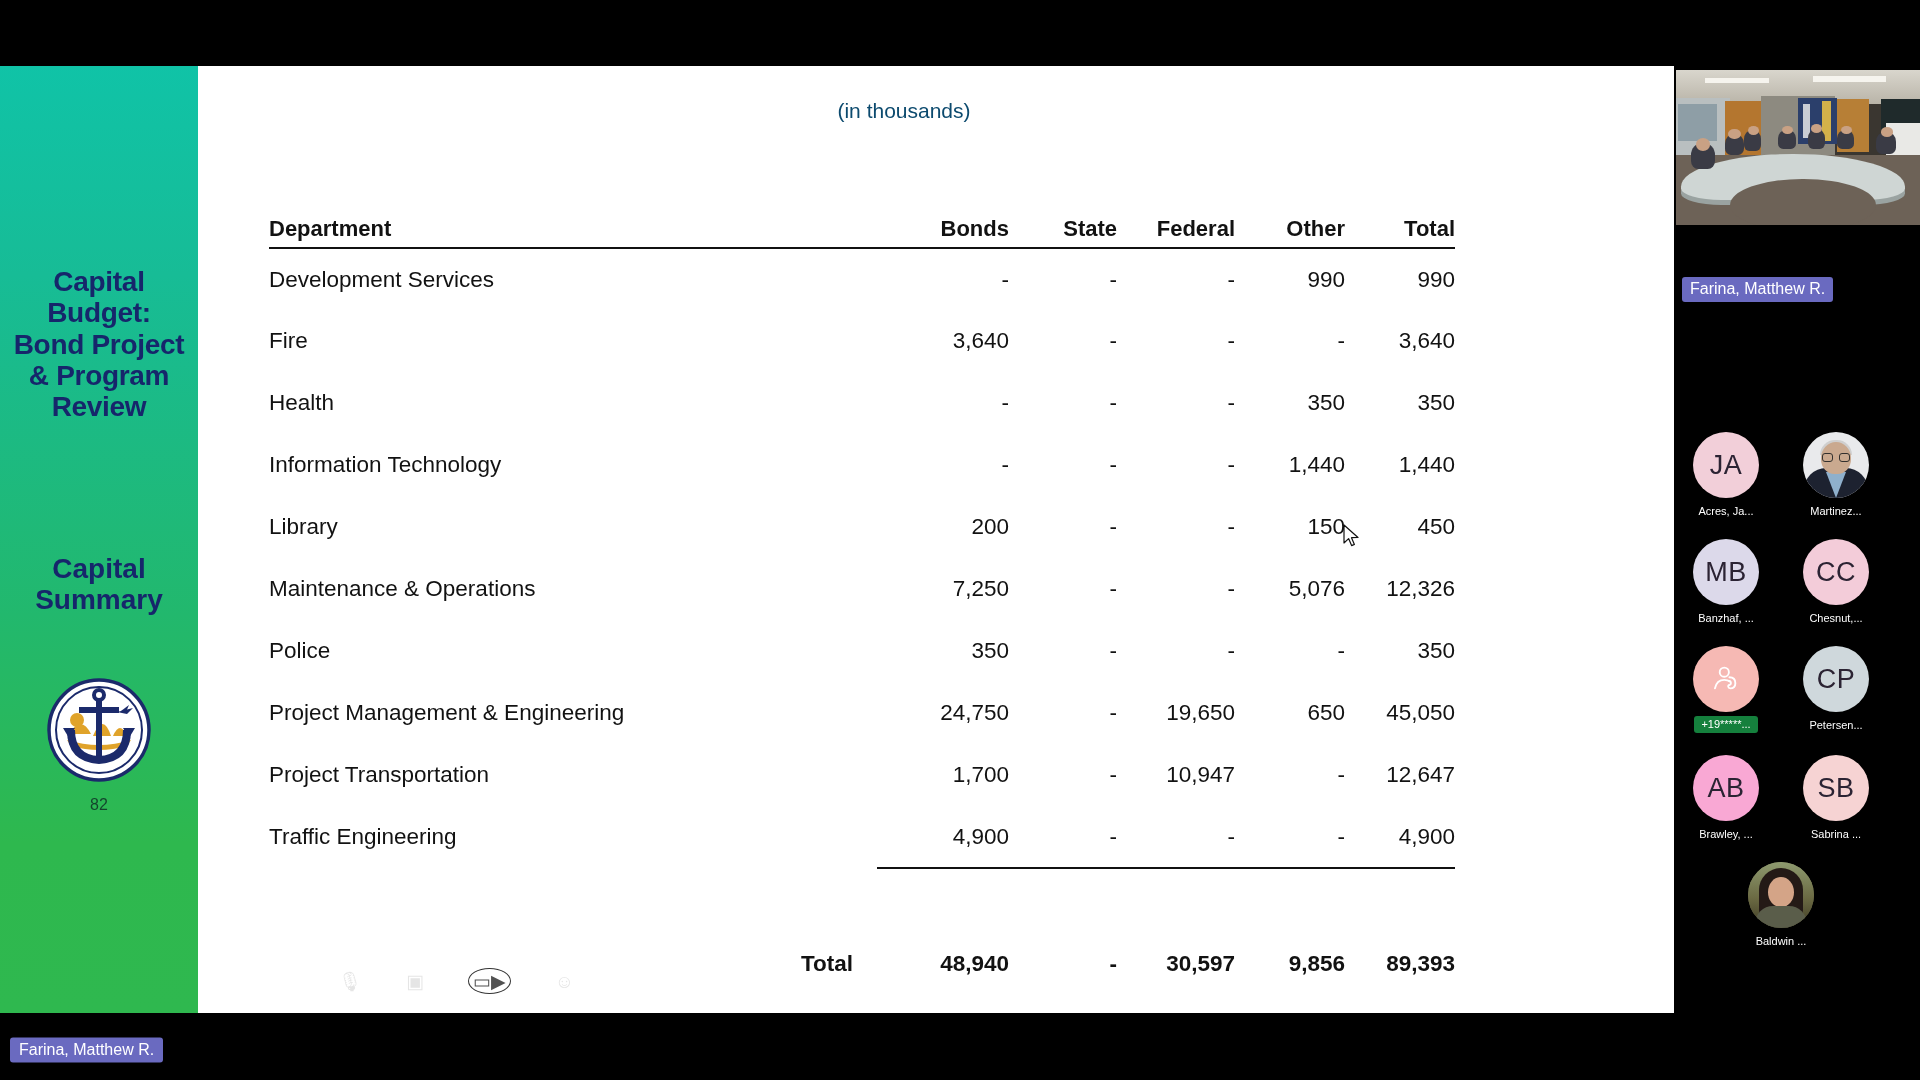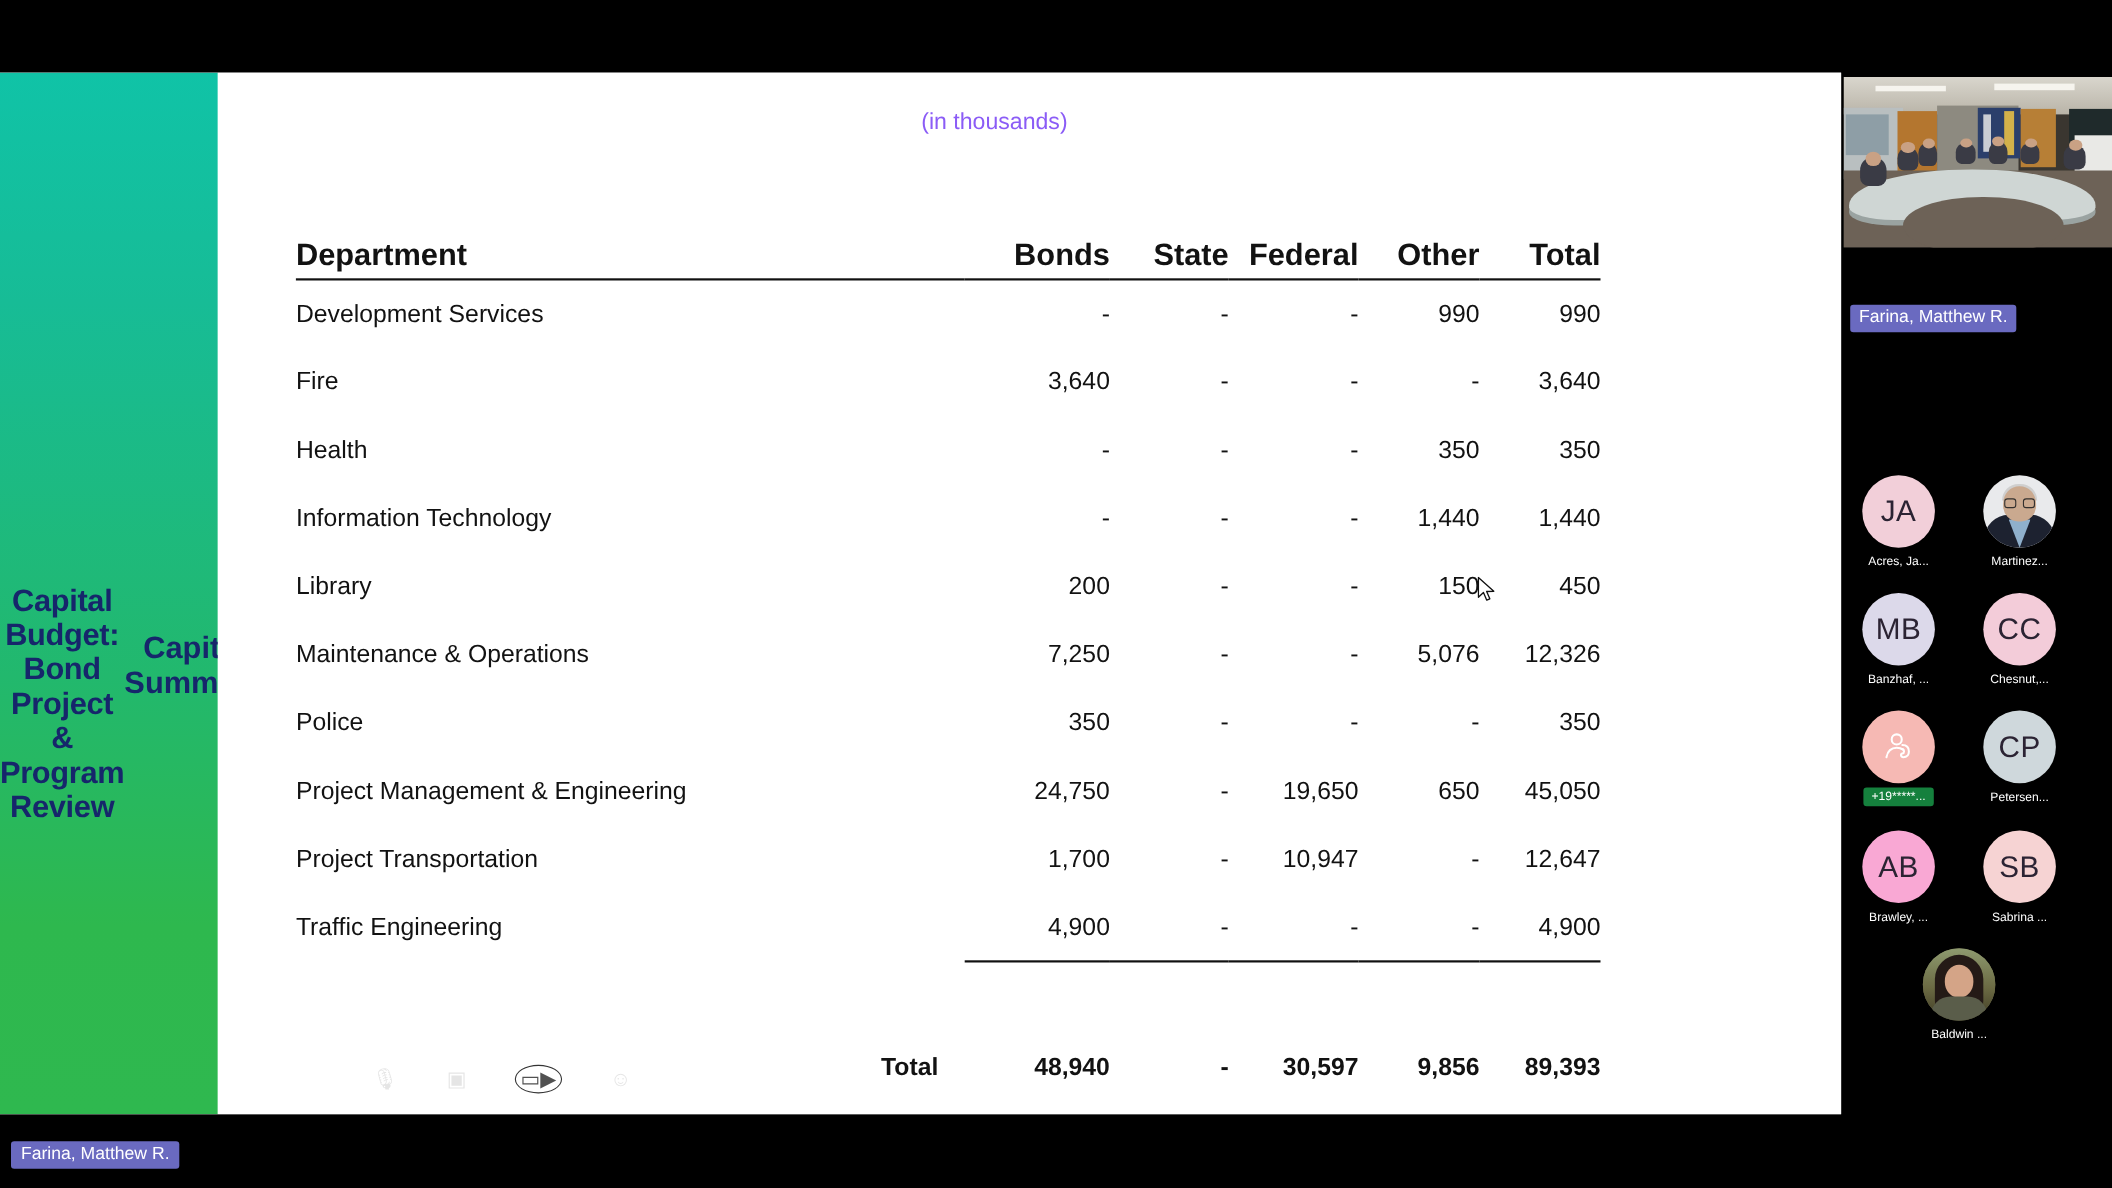--- a/index.html
+++ b/index.html
@@ -12,52 +12,52 @@
   
   #slide {
     position:absolute; left:0px; top:66px; width:1674px; height:947px;
     background:#fff; overflow:hidden;
   }
 
   
   #rail {
     position:absolute; left:0; top:0; width:198px; height:947px;
     background:linear-gradient(180deg,#10c3a7 0%,#17bc96 22%,#22b86d 58%,#2eb84e 82%,#2fb84f 100%);
-    display:flex; flex-direction:row; align-items:center;
+    display:flex; flex-direction:column; align-items:center;
   }
   #rail-title {
     margin-top:200px; width:196px; text-align:center;
     font-weight:bold; font-size:28px; line-height:1.12; color:#16266b;
     letter-spacing:-0.3px;
   }
   #rail-sub {
     margin-top:130px; width:196px; text-align:center;
     font-weight:bold; font-size:28px; line-height:1.12; color:#16266b;
   }
   #seal-wrap { margin-top:62px; }
   #page-num {
     margin-top:14px; text-align:center; font-size:16px; color:#0f2f26; opacity:.85;
   }
 
   
   #slide-body { position:absolute; left:198px; top:0; right:0; bottom:0; background:#fff; }
 
   #in-thousands {
     position:absolute; left:0; right:0; top:33px;
-    text-align:center; font-size:21px; color:#8b5cf6;
+    text-align:center; font-size:21px; color:#0c4a6e;
     padding-right:64px;
   }
 
   table.budget {
     position:absolute; left:71px; top:150px; width:1186px;
     border-collapse:collapse; font-size:22.5px; color:#121212;
   }
   table.budget th, table.budget td { padding:0; }
   table.budget thead th {
-    font-weight:bold; font-size:28px; padding-bottom:5px;
+    font-weight:bold; font-size:22px; padding-bottom:5px;
     border-bottom:2.5px solid #111; vertical-align:bottom;
   }
   th.c-dept { text-align:left; width:608px; }
   th.c-num  { text-align:right; }
   th.c-bonds{ width:132px; }
   th.c-state{ width:108px; }
   th.c-fed  { width:118px; }
   th.c-other{ width:110px; }
   th.c-total{ width:110px; }
 

